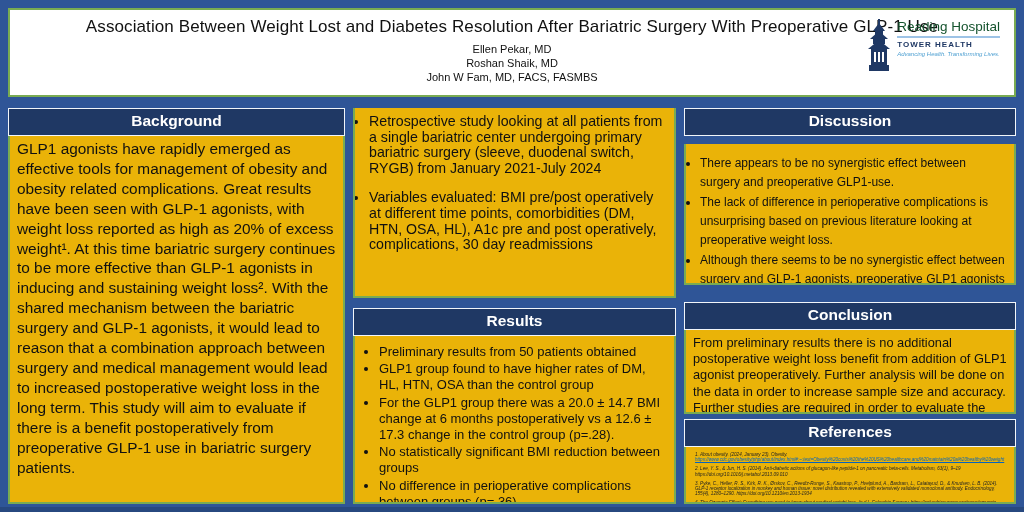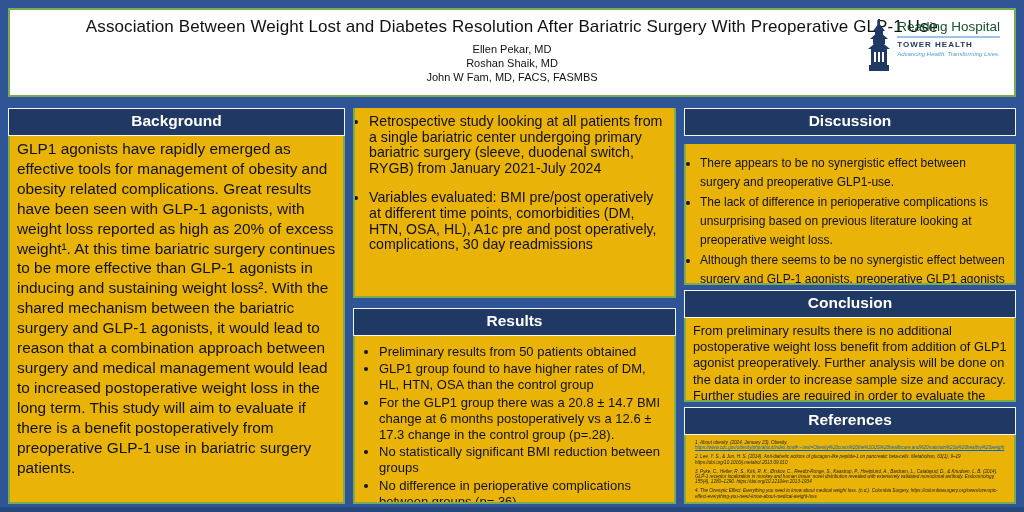--- a/index.html
+++ b/index.html
@@ -52,21 +52,21 @@
   
   .sec-method{flex:0 0 190px;}
   .sec-results{flex:1;margin-top:10px;}
   ul.bullets{margin:0;padding:6px 6px 0 14px;list-style:disc outside;}
   .method-bullets li{font-size:14.2px;line-height:15.6px;margin-bottom:14px;}
   .results-bullets{padding-top:8px !important;padding-left:24px !important;}
   .results-bullets li{font-size:13px;line-height:16.2px;margin-bottom:1px;}
 
   
   .sec-discussion{flex:0 0 177px;gap:8px;}
-  .sec-conclusion{flex:0 0 112px;margin-top:5px;justify-content:flex-end;}
+  .sec-conclusion{flex:0 0 112px;margin-top:17px;justify-content:flex-end;}
   .sec-references{flex:1;margin-top:5px;}
   .discussion-bullets{padding-top:10px !important;padding-right:8px !important;}
   .discussion-bullets li{font-size:12px;line-height:19px;margin-bottom:1px;}
   .conclusion-body{padding:5px 7px 0 7px;font-size:12.8px;line-height:16.2px;}
 
   .references-body{padding:5px 9px 0 9px;}
   .ref{font-size:4.6px;line-height:5.4px;font-style:italic;color:#222;margin-bottom:3.5px;}
   .ref-link{color:#0563c1;text-decoration:underline;}
 
   .footer-strip{position:absolute;left:0;right:0;bottom:0;height:5px;background:#27487f;}
@@ -126,21 +126,21 @@
               <li>Variables evaluated: BMI pre/post operatively at different time points, comorbidities (DM, HTN, OSA, HL), A1c pre and post operatively, complications, 30 day readmissions</li>
             </ul>
         </div>
       </div>
       <div class="section sec-results">
         <div class="sec-header">Results</div>
         <div class="sec-body">
           <ul class="bullets results-bullets">
               <li>Preliminary results from 50 patients obtained</li>
               <li>GLP1 group found to have higher rates of DM, HL, HTN, OSA than the control group</li>
-              <li>For the GLP1 group there was a 20.8 ± 14.7 BMI change at 6 months postoperatively vs a 12.6 ± 17.3 change in the control group (p=.28).</li>
+              <li>For the GLP1 group there was a 20.0 ± 14.7 BMI change at 6 months postoperatively vs a 12.6 ± 17.3 change in the control group (p=.28).</li>
               <li>No statistically significant BMI reduction between groups</li>
               <li>No difference in perioperative complications between groups (p=.36)</li>
             </ul>
         </div>
       </div>
     </div>
 
     <div class="col col-right">
       <div class="section sec-discussion">
         <div class="sec-header">Discussion</div>

